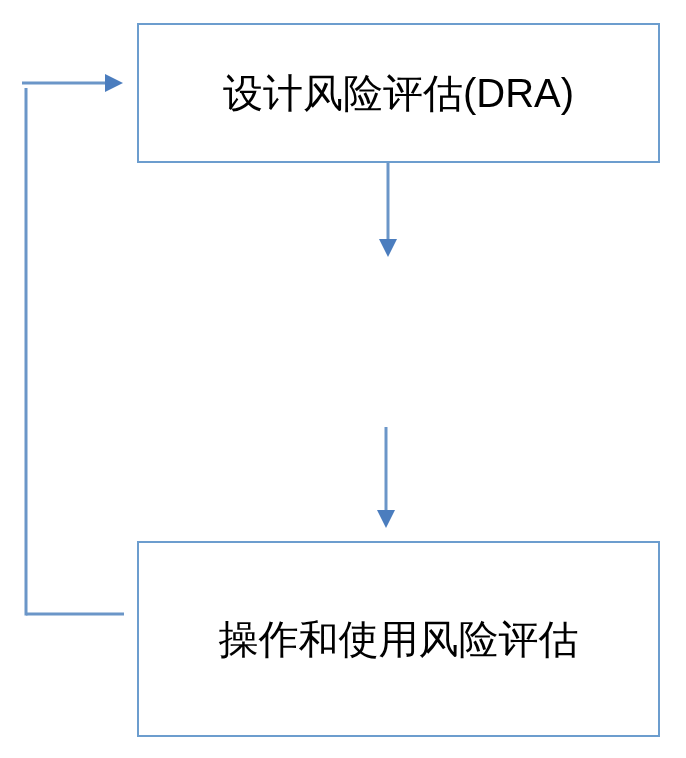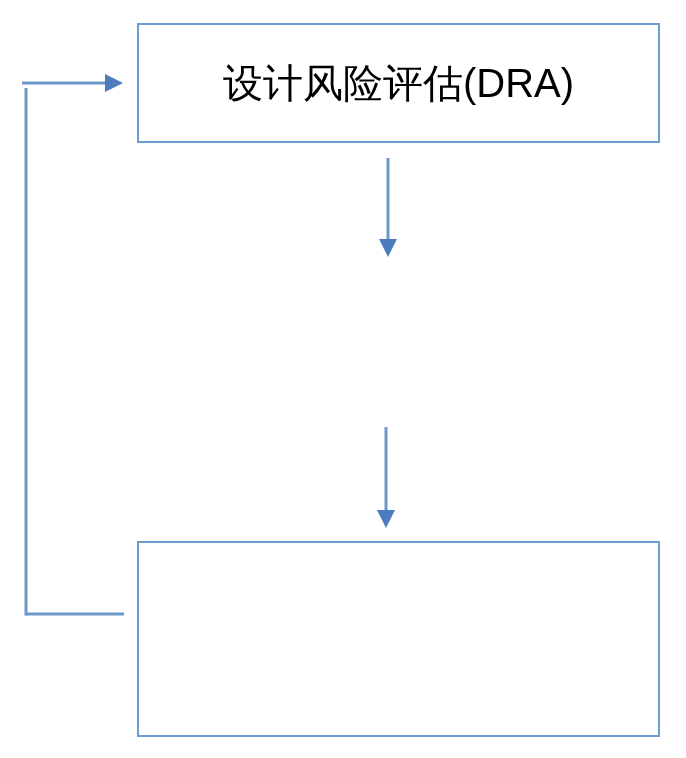--- a/index.html
+++ b/index.html
@@ -36,21 +36,21 @@
     background: var(--background);
     display: flex;
     flex-direction: column;
     justify-content: center;
     align-items: center;
     color: var(--text);
     font-size: 40px;
     line-height: 50px;
     text-align: center;
   }
-  .node-dra   { top: 23px;  height: 120px; }
+  .node-dra   { top: 23px;  height: 140px; }
   .node-reduce{ top: 267px; height: 147px; }
   .node-oura  { top: 541px; height: 196px; }
   .node .label-line { display: block; white-space: nowrap; }
 </style>
 </head>
 <body>
 
 <div class="canvas">
 
   <svg class="connectors" viewBox="0 0 686 758" xmlns="http://www.w3.org/2000/svg">
@@ -72,15 +72,16 @@
       <polygon points="123,83 105,74 105,92" fill="var(--arrowhead)"></polygon>
     </g>
   </svg>
 
   <div class="node node-dra">
     <span class="label-line">设计风险评估(DRA)</span>
   </div>
 
 
   <div class="node node-oura">
+    <span class="label-line">操作和使用风险评估</span>
   </div>
 
 </div>
 
 </body></html>

